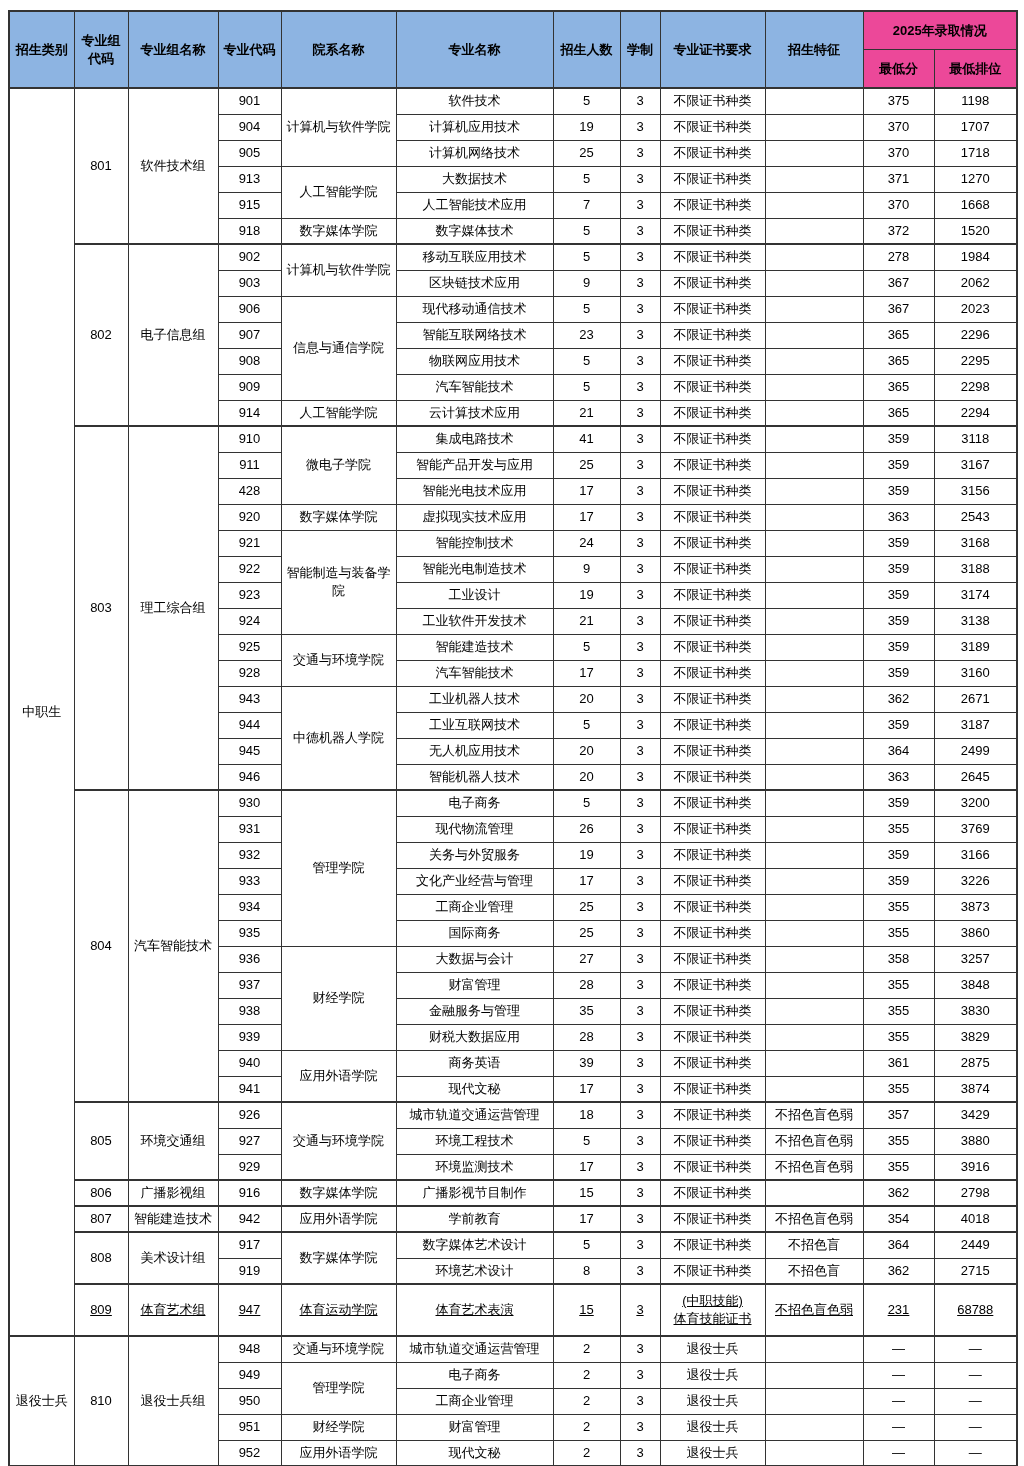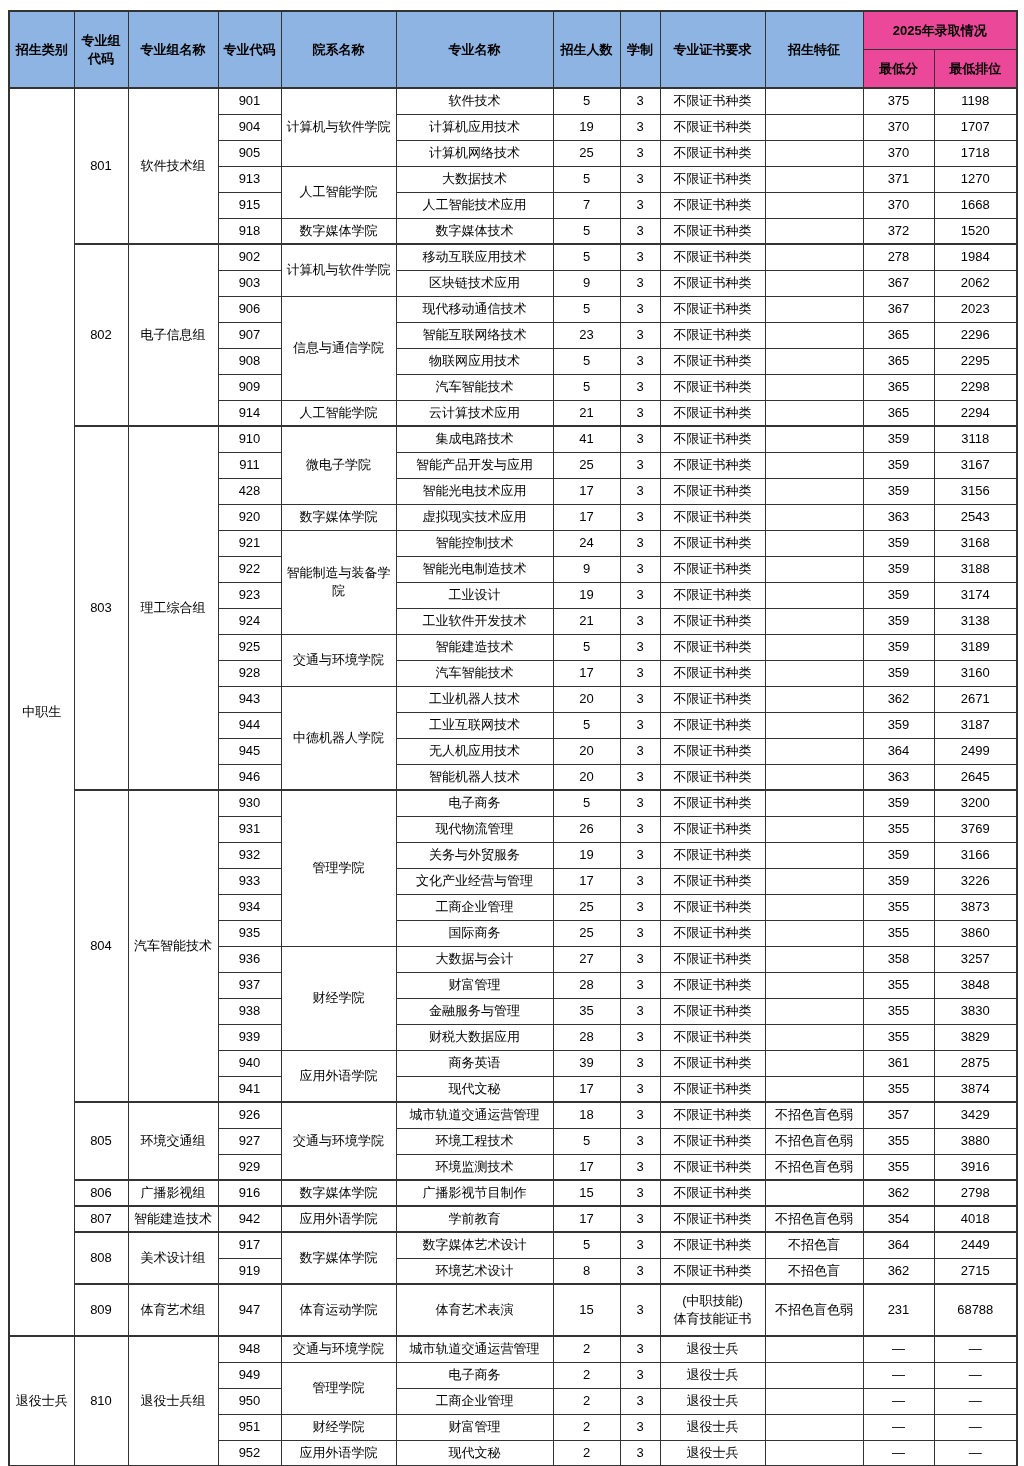--- a/index.html
+++ b/index.html
@@ -25,21 +25,21 @@
     line-height:1.35;
   }
   thead th {
     background:#8DB4E2;
     font-weight:bold;
     white-space:pre-line;
     height:33px;
   }
   thead th.gold { background:#ec4899; }
   tbody tr { height:26px; }
-  tbody tr.tall { height:52px; }
+  tbody tr.tall { height:52px;text-decoration:underline; }
   td.cert { white-space:pre-line; }
   tr.group-start td { border-top:2px solid #333; }
 </style>
 </head>
 <body>
 
 <div class="page">
   <table class="admission">
     <colgroup>
       <col style="width:65px">

